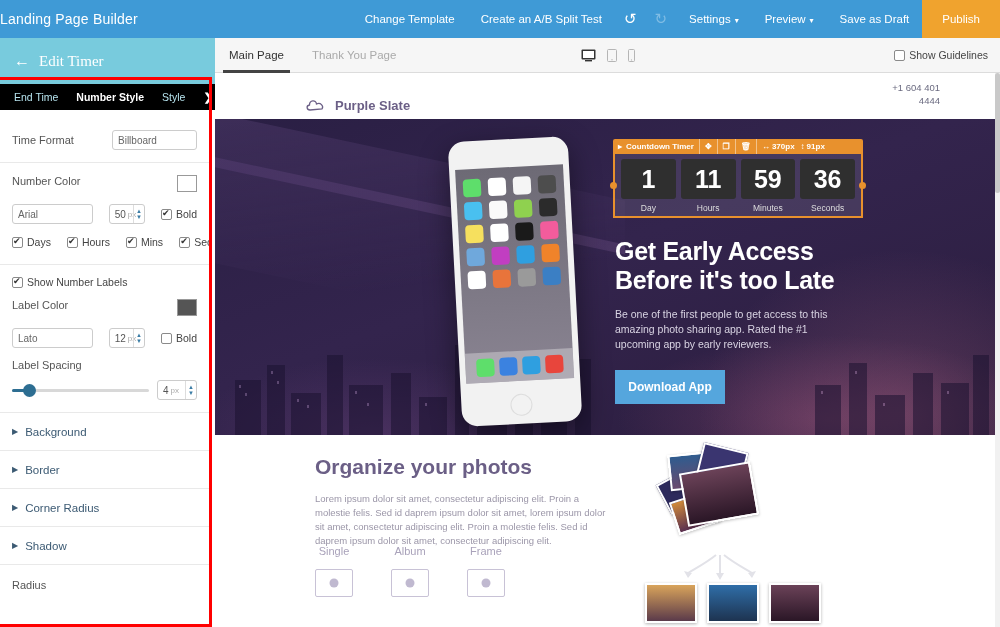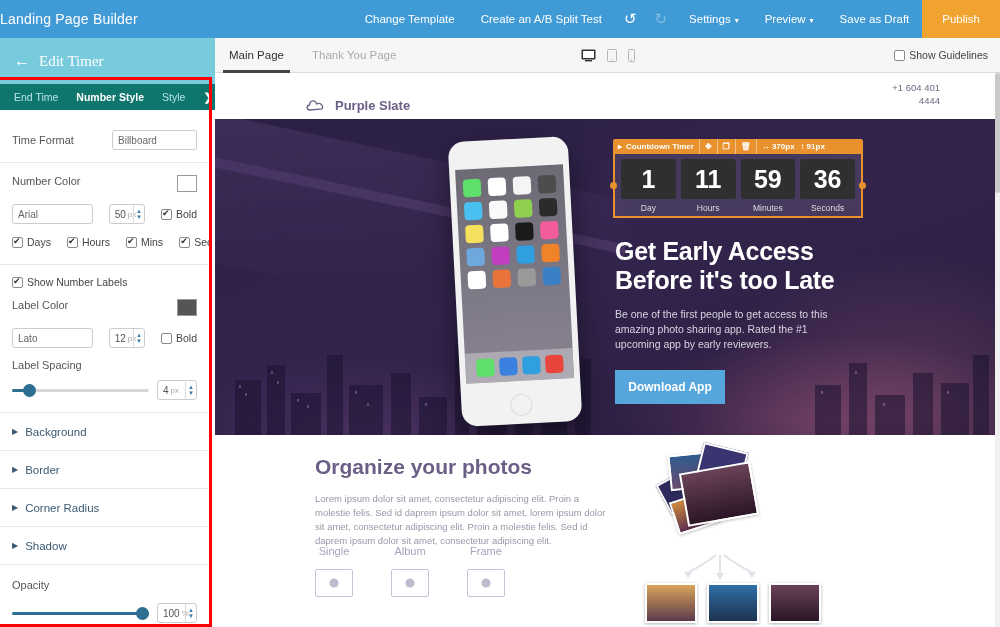--- a/index.html
+++ b/index.html
@@ -31,21 +31,21 @@
 
   
   .leftpanel {
     position:absolute; left:0; top:38px; width:215px; height:589px;
     background:#fff;
   }
   .lp-head { background:#78cbdd; height:46px; display:flex; align-items:center; padding-left:14px; }
   .lp-back { color:#fff; font-size:16px; margin-right:9px; cursor:pointer; line-height:1; }
   .lp-title { color:#fff; font-size:15px;font-family:Liberation Serif, serif; }
   .lp-tabs {
-    background:#0f766e; height:26px; display:flex; align-items:center;
+    background:#000000; height:26px; display:flex; align-items:center;
     padding:0 8px 0 14px; position:relative;
   }
   .lp-tab { font-size:10.5px; color:#b7e4ee; margin-right:18px; cursor:pointer; white-space:nowrap;}
   .lp-tab.active { color:#fff; font-weight:bold; }
   .lp-tab-arrow { color:#fff; font-size:11px; font-weight:bold; margin-left:auto; cursor:pointer;}
 
   .redbox {
     position:absolute; left:0; top:77px; width:212px; height:550px;
     border:3px solid #ff0000; border-left:none; pointer-events:none; z-index:40;
   }
@@ -371,33 +371,21 @@
         <span>Corner Radius</span>
       </div>
       <div class="sep"></div>
       <div class="acc">
         <span class="tri">▶</span>
         <span>Shadow</span>
       </div>
       <div class="sep"></div>
 
       <div class="row" style="padding-top:14px;">
-        <div class="lbl">Opacity</div>
-        <div style="display:flex;align-items:center;gap:8px;margin-top:12px;">
-          <div class="slider">
-            <div class="track"></div>
-            <div class="fill" style="width:100%;"></div>
-            <div class="handle" style="left:calc(100% - 13px);"></div>
-          </div>
-          <div class="num">
-            <span>100</span>
-            <span class="unit">%</span>
-            <span class="spin">▲<br>▼</span>
-          </div>
-        </div>
+        <div class="lbl">Radius</div>
       </div>
     </div>
   </div>
   <div class="redbox"></div>
 
   <div class="canvaswrap">
 
     <div class="subbar">
       <div class="ptab active">Main Page</div>
       <div class="ptab">Thank You Page</div>

